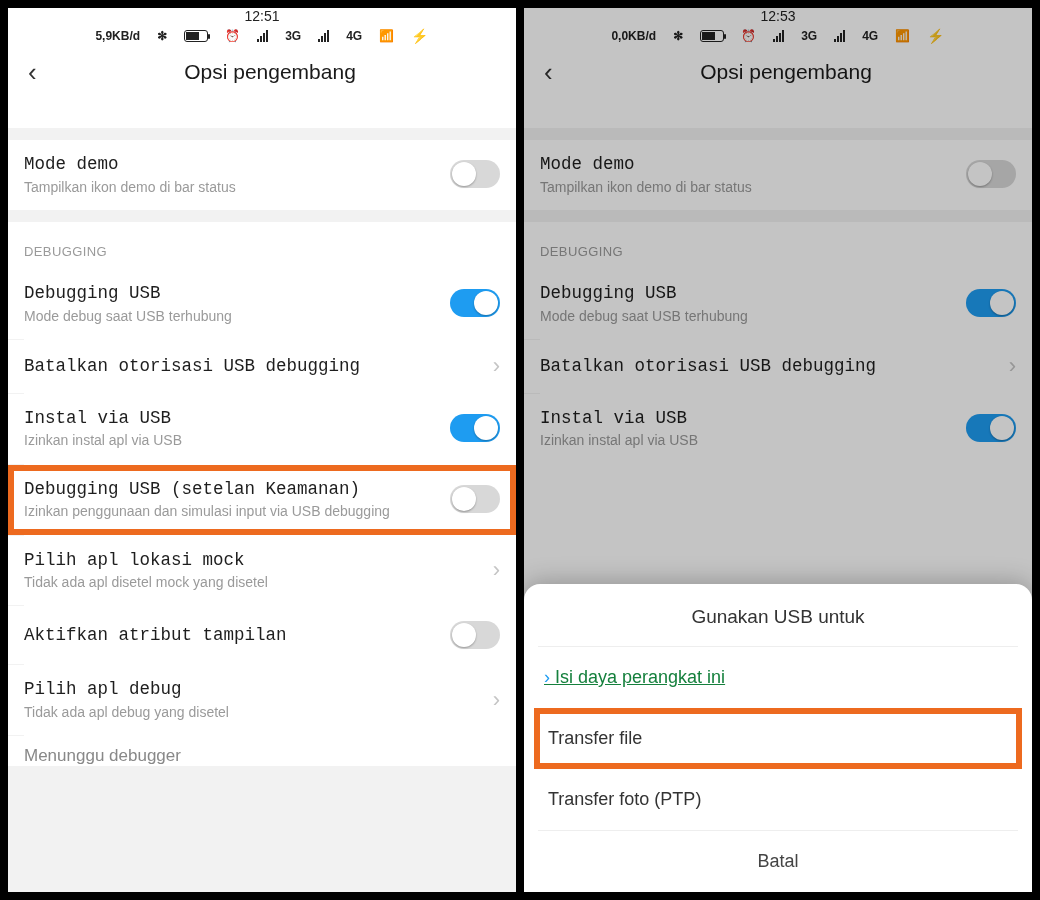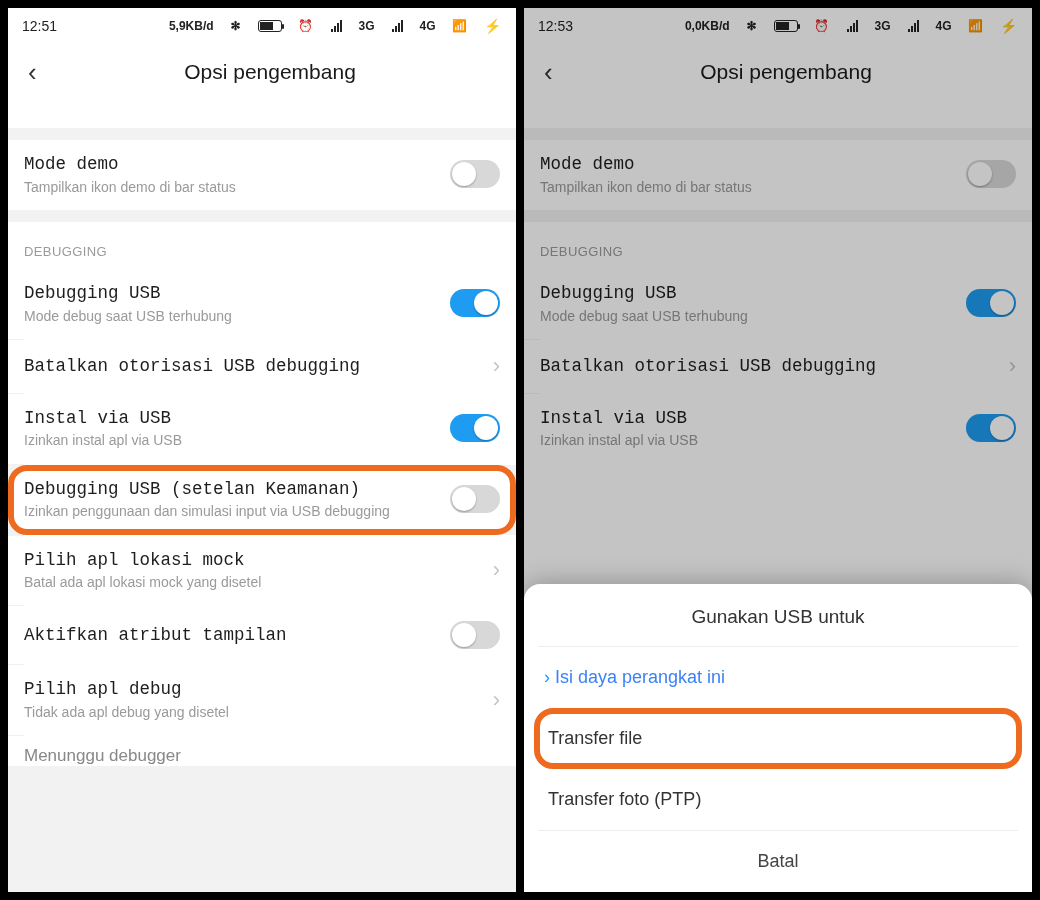--- a/index.html
+++ b/index.html
@@ -27,20 +27,21 @@
     pointer-events: none;
   }
   
   .status {
     height: 36px;
     display: flex; align-items: center;
     justify-content: space-between;
     padding: 0 14px;
     font-size: 14px;
     color: #222;
+    flex-direction: column;
   }
   .status .right { display: flex; align-items: center; gap: 17px; font-size: 12px; font-weight: bold; }
   .sig { display:inline-flex; align-items:flex-end; gap:1px; height:12px;}
   .sig i { width:2px; background:#222; display:block;}
   .sig i:nth-child(1){height:3px} .sig i:nth-child(2){height:6px}
   .sig i:nth-child(3){height:9px} .sig i:nth-child(4){height:12px}
   .batt { width:24px;height:12px;border:1.3px solid #222;border-radius:3px;position:relative;}
   .batt::after{content:"";position:absolute;right:-3px;top:3px;width:2px;height:5px;background:#222;border-radius:1px;}
   .batt .fill{position:absolute;left:1px;top:1px;bottom:1px;width:60%;background:#222;}
   .bolt{color:#6dbf3e;font-size:14px;}
@@ -92,21 +93,20 @@
     background:#fff; box-shadow:0 1px 2px rgba(0,0,0,.3);
     transition:.15s;
   }
   .toggle.on { background:#1e9cf1;}
   .toggle.on .knob{ left:24px;}
   .chev { color:#c5c5c5; font-size:22px; padding-left:4px;line-height:1;}
   
   .hi {
     outline: 6px solid #ed6a1f;
     outline-offset:-6px;
-    border-radius:19px;
   }
   
   .dialog-wrap{
     position:absolute; left:0;right:0;bottom:-2px;
     z-index:10;
   }
   .dialog {
     background:#fff;
     border-radius:16px 16px 0 0;
     margin: 0 0;
@@ -114,21 +114,21 @@
     box-shadow: 0 -2px 24px rgba(0,0,0,.25);
   }
   .dialog .dtitle{
     text-align:center; font-size:19px; color:#333;
     padding-bottom:18px;
   }
   .dopt {
     padding: 20px 24px;
     font-size:18px; color:#333;
   }
-  .dopt.sel { color:#3b82f6; padding-left:20px;}
+  .dopt.sel { color:#15803d; padding-left:20px;text-decoration:underline;}
   .dopt.sel::before{ content:"› "; color:#1e9cf1;}
   .dcancel{
     text-align:center; font-size:18px; color:#444;
     padding:20px 0 22px; font-weight:500;
   }
   .ddiv{height:1px;background:#eee;margin:0 14px;}
   .cut { color:#888; font-size:17px; padding:10px 16px 0;}
 </style>
 </head>
 <body>
@@ -221,21 +221,21 @@
       </div>
       <div class="toggle">
           <div class="knob"></div>
         </div>
     </div>
     <div class="divider bg-white"></div>
 
     <div class="row">
       <div class="txt">
         <div class="ttl">Pilih apl lokasi mock</div>
-        <div class="sub">Batal ada apl lokasi mock yang disetel</div>
+        <div class="sub">Tidak ada apl disetel mock yang disetel</div>
       </div>
       <span class="chev">›</span>
     </div>
     <div class="divider bg-white"></div>
 
     <div class="row short">
       <div class="txt">
           <div class="ttl">Aktifkan atribut tampilan</div>
         </div>
       <div class="toggle">

